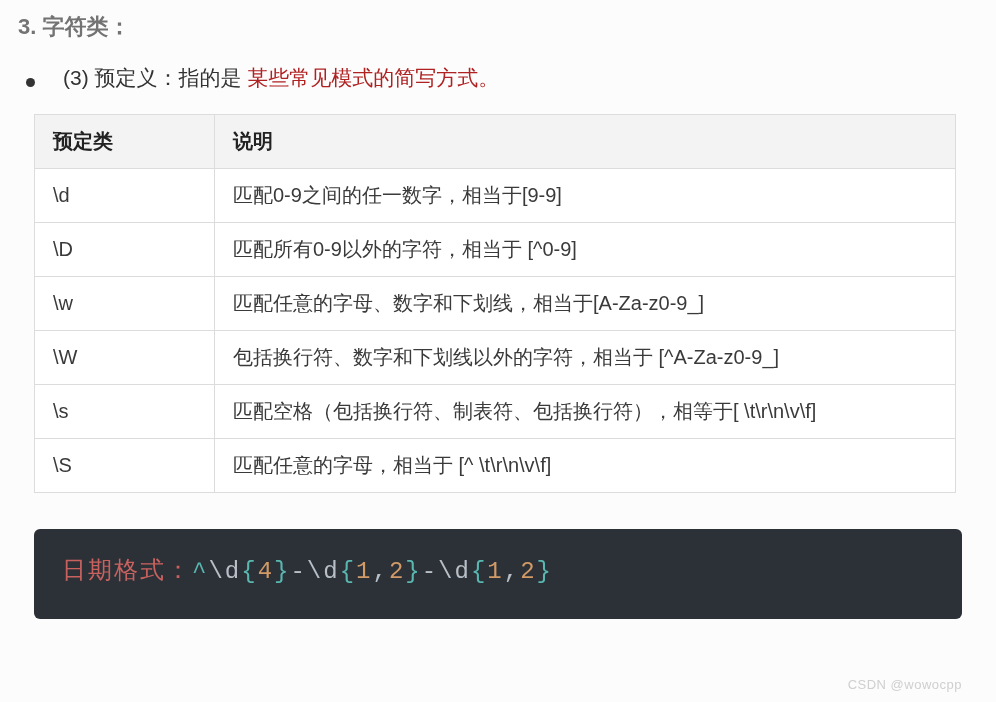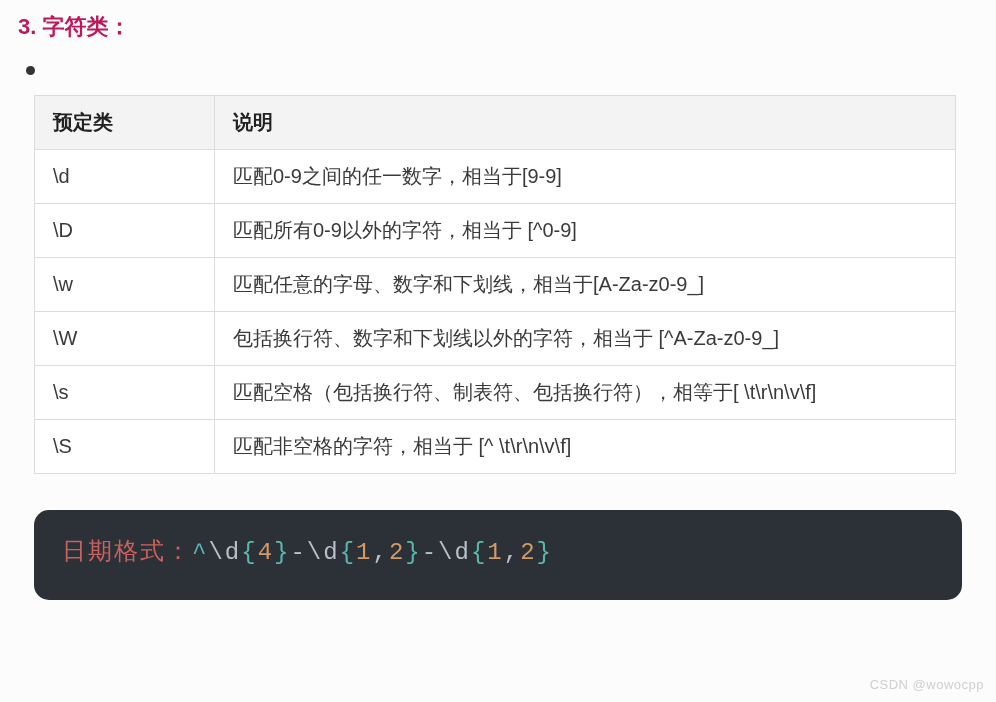--- a/index.html
+++ b/index.html
@@ -11,21 +11,21 @@
       font-family: "Microsoft YaHei", "PingFang SC", sans-serif;
       background: #fcfcfc;
       width: 996px;
       height: 702px;
       padding: 12px 18px 0 18px;
       color: #333;
     }
     .heading {
       font-size: 22px;
       font-weight: bold;
-      color: #be185d;
+      color: #737373;
       margin-bottom: 22px;
     }
     .bullet-line {
       display: flex;
       align-items: baseline;
       margin-bottom: 22px;
       padding-left: 8px;
     }
     .bullet-dot {
       display: inline-block;
@@ -66,50 +66,53 @@
       color: #222;
     }
     .col-class {
       width: 180px;
     }
     .code-block {
       margin-top: 36px;
       margin-left: 16px;
       margin-right: 16px;
       background: #2c3138;
-      border-radius: 15px;
+      border-radius: 6px;
       padding: 26px 28px 30px 28px;
       font-family: Consolas, "Courier New", monospace;
       font-size: 24px;
       letter-spacing: 2px;
       line-height: 1.4;
     }
     .code-line {
       white-space: nowrap;
     }
     .tok-red { color: #c9625f; }
     .tok-teal { color: #59b7b0; }
     .tok-gray { color: #b8bfc6; }
     .tok-orange { color: #d19a66; }
     .watermark {
       position: absolute;
-      right: 12px;
+      right: 34px;
       bottom: 10px;
       font-size: 13px;
       color: #cfcfcf;
       letter-spacing: 0.5px;
     }
   </style>
 </head>
 <body>
 
 <h3 class="heading">3. 字符类：</h3>
 
 <div class="bullet-line">
   <span class="bullet-dot"></span>
+  <span class="bullet-text">
+    <span>(3) 预定义：指的是 </span><span class="bullet-red">某些常见模式的简写方式。</span>
+  </span>
 </div>
 
 <div class="table-wrap">
   <table>
     <thead>
       <tr>
         <th class="col-class">预定类</th>
         <th>说明</th>
       </tr>
     </thead>
@@ -129,21 +132,21 @@
         <tr>
           <td class="col-class">\W</td>
           <td>包括换行符、数字和下划线以外的字符，相当于  [^A-Za-z0-9_]</td>
         </tr>
         <tr>
           <td class="col-class">\s</td>
           <td>匹配空格（包括换行符、制表符、包括换行符），相等于[ \t\r\n\v\f]</td>
         </tr>
         <tr>
           <td class="col-class">\S</td>
-          <td>匹配非空格的字符，相当于  [^ \t\r\n\v\f]</td>
+          <td>匹配任意的字母，相当于  [^ \t\r\n\v\f]</td>
         </tr>
       </tbody>
   </table>
 </div>
 
 <div class="code-block">
   <div class="code-line">
     <span class="tok-red">日期格式：</span><span id="code-tokens"><span class="tok-teal">^</span><span class="tok-gray">\d</span><span class="tok-teal">{</span><span class="tok-orange">4</span><span class="tok-teal">}</span><span class="tok-gray">-</span><span class="tok-gray">\d</span><span class="tok-teal">{</span><span class="tok-orange">1</span><span class="tok-gray">,</span><span class="tok-orange">2</span><span class="tok-teal">}</span><span class="tok-gray">-</span><span class="tok-gray">\d</span><span class="tok-teal">{</span><span class="tok-orange">1</span><span class="tok-gray">,</span><span class="tok-orange">2</span><span class="tok-teal">}</span></span>
   </div>
 </div>

